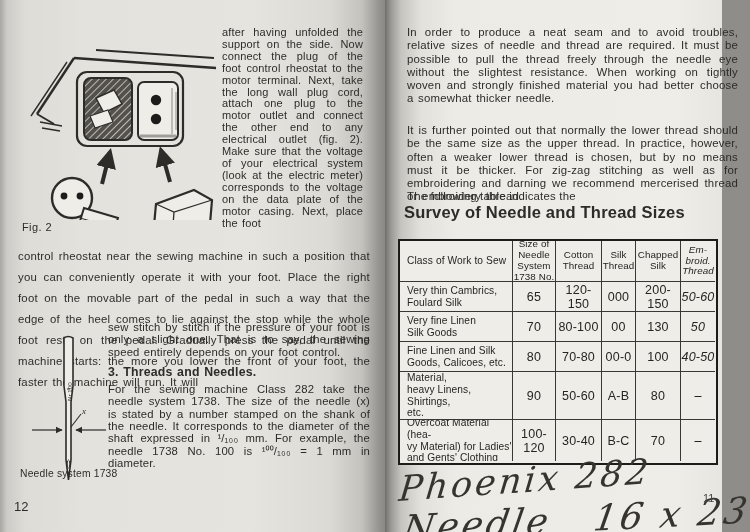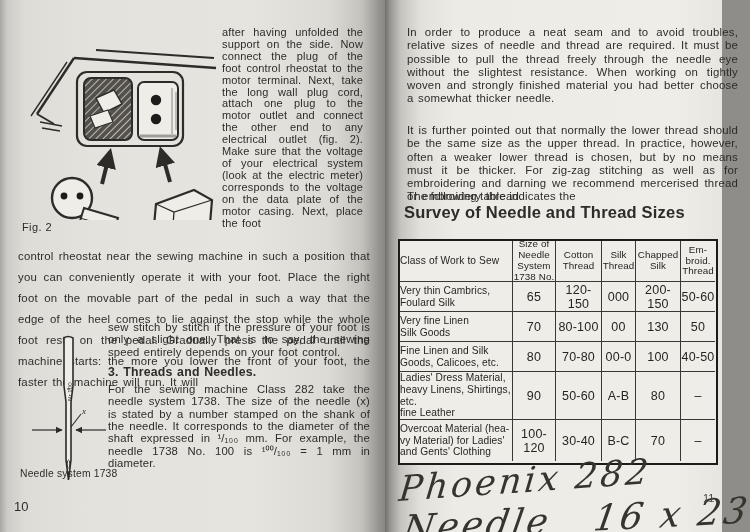--- a/index.html
+++ b/index.html
@@ -77,25 +77,25 @@
     display:grid;
     grid-template-columns:113px 43px 46px 34px 45px 34px;
     grid-template-rows:41px 30px 30px 30px 48px 41px;
   }
   .cell{
     border-right:1px solid #3a3835;border-bottom:1px solid #3a3835;
     display:flex;align-items:center;justify-content:center;
     white-space:pre-line;text-align:center;overflow:hidden;
     color:#272522;
   }
-  .cell.last-col{border-right:none;}
+  .cell.last-col{border-right:none;font-style:italic;}
   .cell.last-row{border-bottom:none;}
   .cell.head{font-size:9.8px;line-height:1.12;letter-spacing:.1px;}
   .cell.class-col{
-    justify-content:flex-start;text-align:left;
+    justify-content:flex-start;text-align:left;padding-left:7px;
     font-size:10.2px;line-height:1.16;letter-spacing:.1px;
   }
   .cell.head.class-col{font-size:10.2px;}
   .cell.val{font-size:12.5px;letter-spacing:.2px;}
 
   
   .handwriting{
     position:absolute;color:#37342f;
     font-family:"DejaVu Serif", serif;font-style:italic;
     white-space:pre;pointer-events:none;
@@ -186,21 +186,21 @@
       </svg>
     </div>
 
     <div class="txt needle-col">
       <span>sew stitch by stitch if the pressure of your foot is only a slight one. That is to say, the sewing speed entirely depends on your foot control.</span>
       <span class="sec-heading">3. Threads and Needles.</span>
       <span>For the sewing machine Class 282 take the needle system 1738. The size of the needle (x) is stated by a number stamped on the shank of the needle. It corresponds to the diameter of the shaft expressed in ¹/₁₀₀ mm. For example, the needle 1738 No. 100 is ¹⁰⁰/₁₀₀ = 1 mm in diameter.</span>
     </div>
 
     <div class="needle-caption">Needle system 1738</div>
-    <div class="pagenum-left">10</div>
+    <div class="pagenum-left">12</div>
   </div>
 
   <div id="right-page">
 
     <div class="rp-para" id="rp-para1">In order to produce a neat seam and to avoid troubles, relative sizes of needle and thread are required. It must be possible to pull the thread freely through the needle eye without the slightest resistance. When working on tightly woven and strongly finished material you had better choose a somewhat thicker needle.</div>
     <div class="rp-para" id="rp-para2">It is further pointed out that normally the lower thread should be the same size as the upper thread. In practice, however, often a weaker lower thread is chosen, but by no means must it be thicker. For zig-zag stitching as well as for embroidering and darning we recommend mercerised thread or embroidery thread.</div>
 
     <div class="table-intro">The following table indicates the</div>
     <div class="table-title">Survey of Needle and Thread Sizes</div>
 

